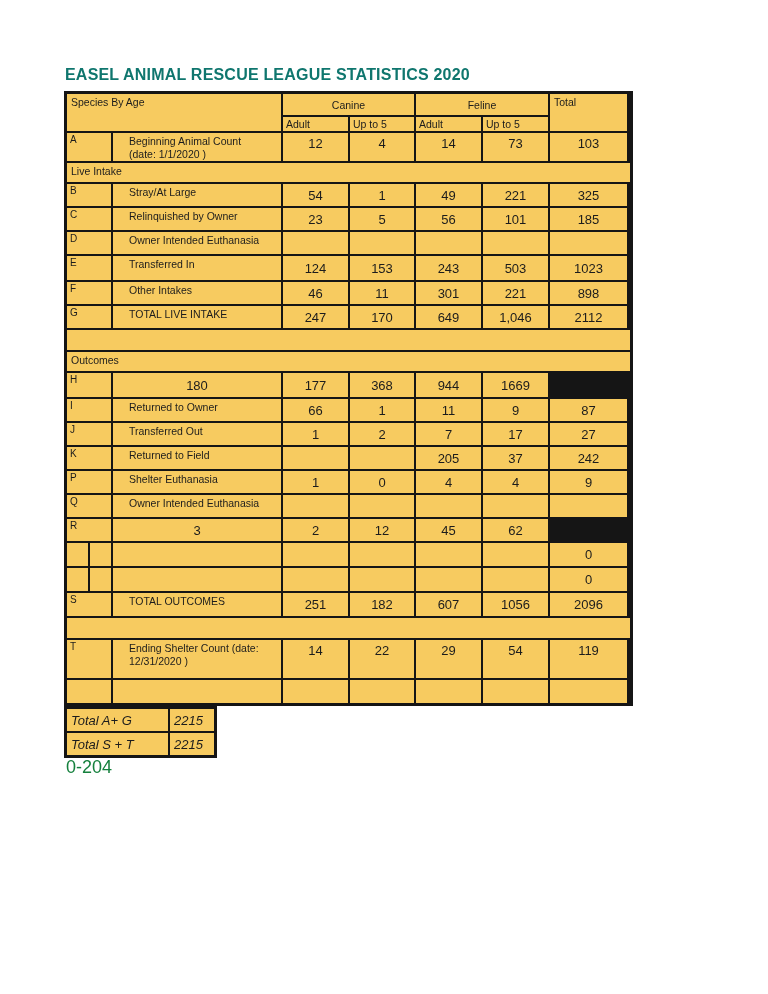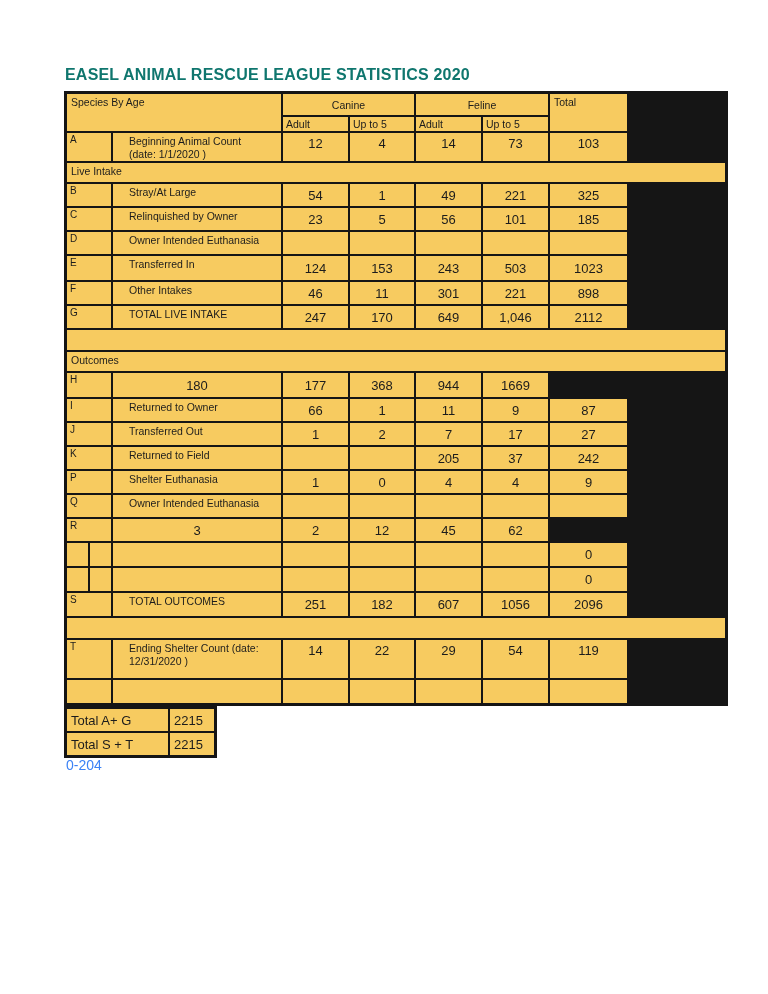--- a/index.html
+++ b/index.html
@@ -24,21 +24,21 @@
     font-size:16px;font-weight:600;letter-spacing:.2px;
     color:#0f766e;
     white-space:nowrap;
   }
   
   .main-table{
     position:absolute;left:64px;top:91px;
     border:3px solid var(--line);
     background:var(--line);
     display:flex;flex-direction:column;gap:2px;
-    width:664px;
+    width:569px;
   }
   .thead{
     display:grid;
     grid-template-columns:44px 168px 65px 64px 65px 65px 77px;
     grid-template-rows:21px 14px;
     gap:2px;background:var(--line);
   }
   .hc{background:var(--fill);font-size:10.5px;overflow:hidden;}
   .hc.species{grid-column:1/3;grid-row:1/3;padding:2px 4px;}
   .hc.canine{grid-column:3/5;grid-row:1;display:flex;align-items:center;justify-content:center;}
@@ -81,25 +81,25 @@
     background:var(--line);
     display:flex;flex-direction:column;gap:2px;
   }
   .t2row{
     display:grid;grid-template-columns:101px 44px;gap:2px;
     background:var(--line);height:22px;
   }
   .t2label,.t2value{
     background:var(--fill);
     font-size:13px;display:flex;align-items:center;
-    padding:0 4px;white-space:nowrap;
+    padding:0 4px;white-space:nowrap;font-style:italic;
   }
   .doc-footer{
     position:absolute;left:66px;top:757px;
-    font-size:14px;color:#3b82f6;
+    font-size:18px;color:#15803d;
   }
 </style>
 </head>
 <body>
 
 <div class="page">
 
   <div class="doc-title">EASEL ANIMAL RESCUE LEAGUE STATISTICS 2020</div>
 
   <div class="main-table">

